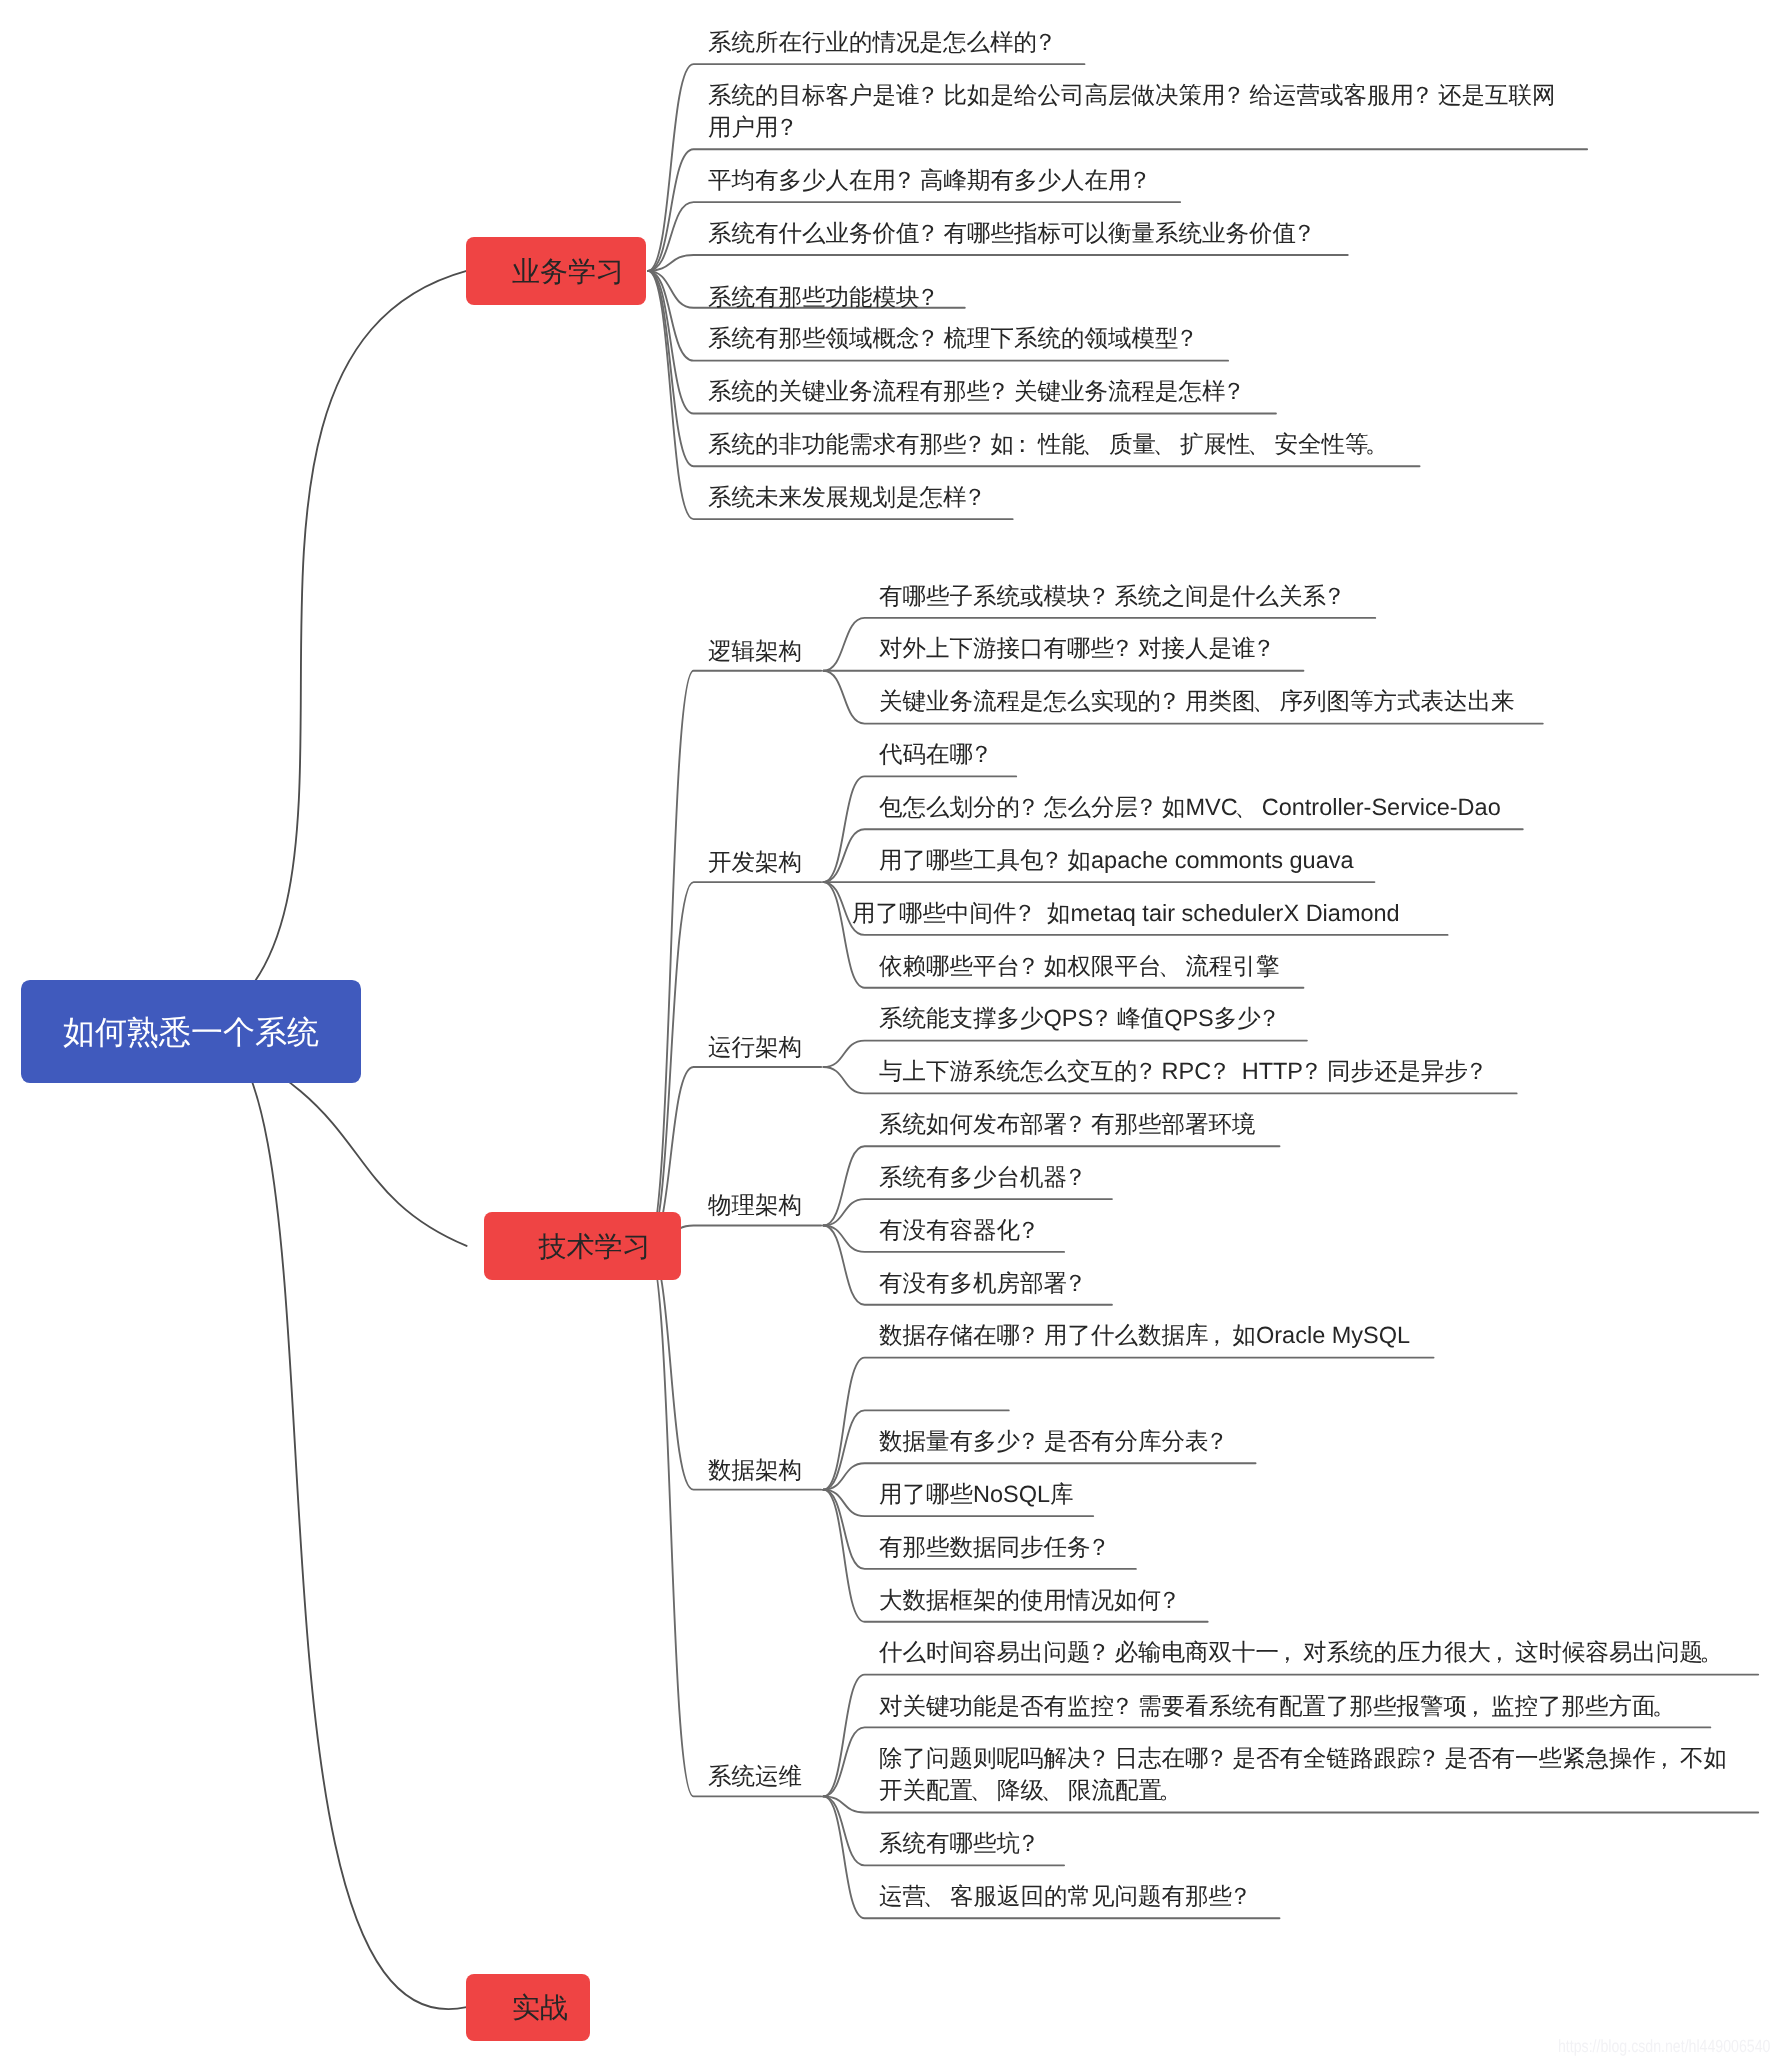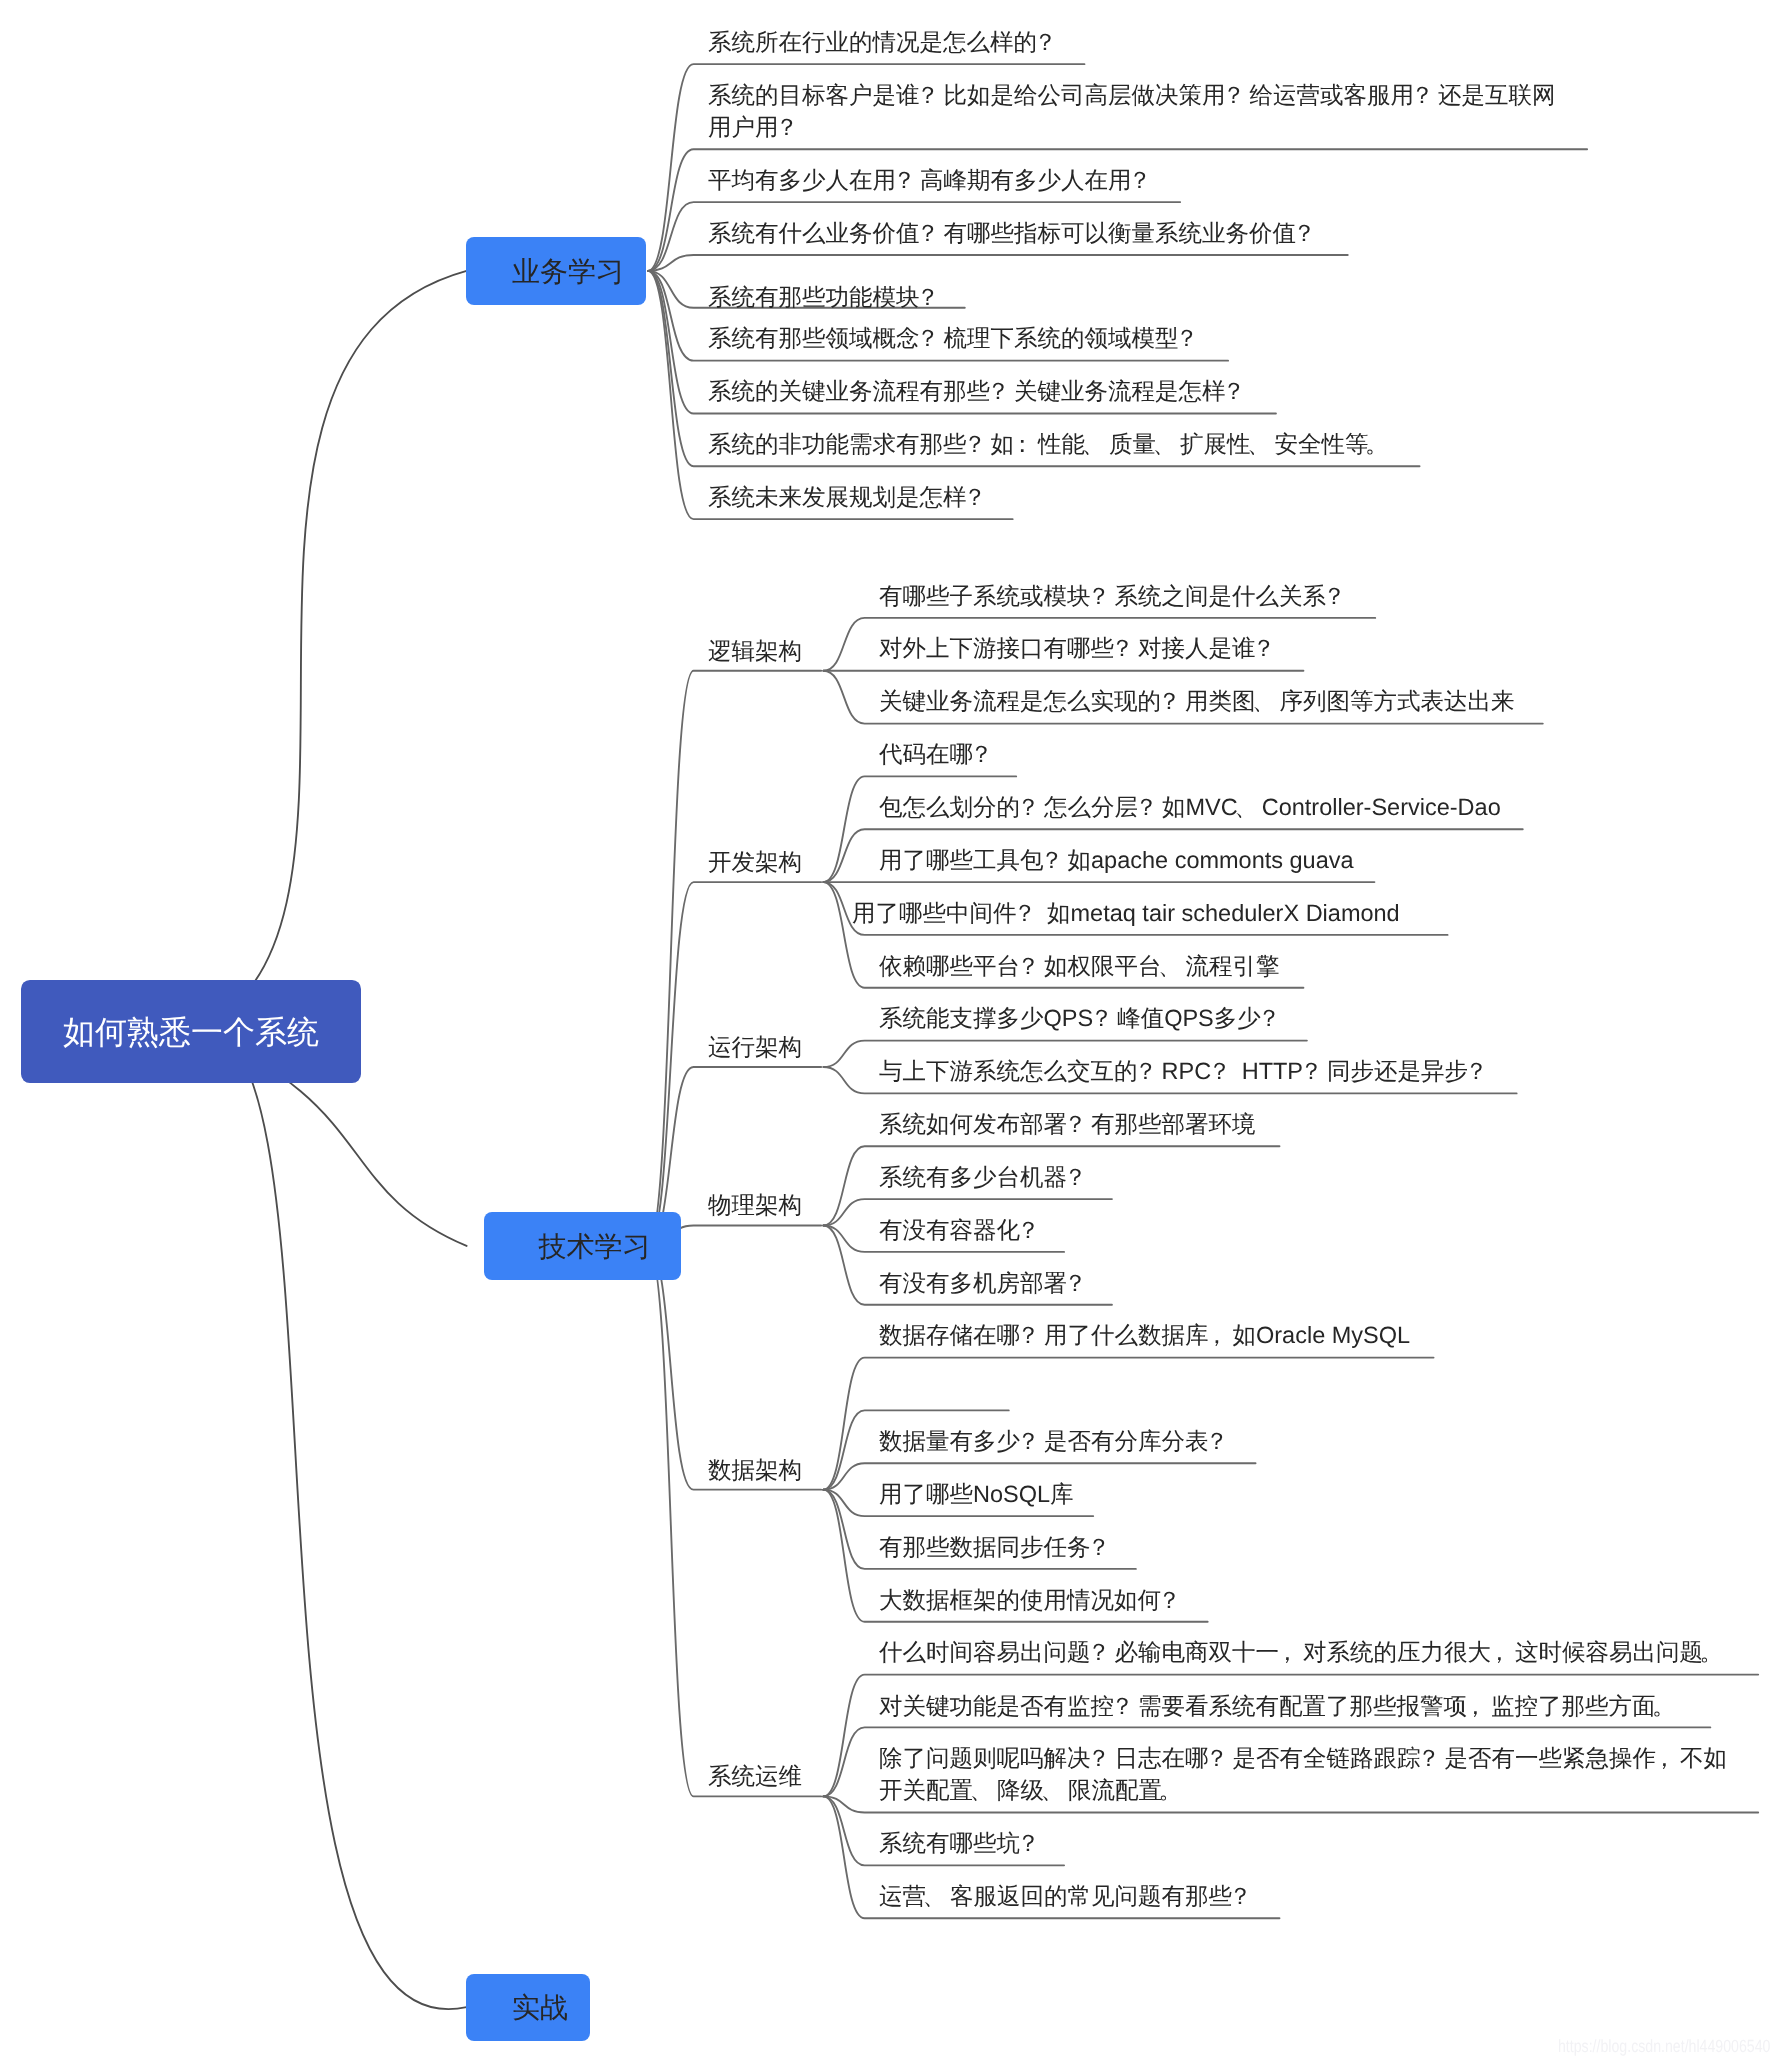--- a/index.html
+++ b/index.html
@@ -5,21 +5,21 @@
 <style>
 
 html,body{margin:0;padding:0;background:#ffffff;-webkit-font-smoothing:antialiased;text-rendering:geometricPrecision;}
 #canvas{position:relative;width:1778px;height:2062px;background:#ffffff;overflow:hidden;
   font-family:"Liberation Sans",sans-serif;}
 #links{position:absolute;left:0;top:0;width:1778px;height:2062px;}
 .node{position:absolute;box-sizing:border-box;border-radius:8px;display:flex;
   align-items:center;justify-content:center;white-space:nowrap;will-change:opacity;}
 #root-node{background:#405abd;color:#ffffff;font-size:32px;border-radius:8.9px;}
 .node span{will-change:opacity;display:block;position:relative;top:1.8px;}
-.branch-node{background:#3b82f6;color:#262626;font-size:28px;padding-left:24px;}
+.branch-node{background:#ef4444;color:#262626;font-size:28px;padding-left:24px;}
 .leaf{position:absolute;color:#262626;font-size:23.5px;line-height:32px;word-break:break-all;will-change:opacity;}
 .sub-label{position:absolute;color:#262626;font-size:23.5px;line-height:32px;white-space:pre;will-change:opacity;}
 .fwp{display:inline-block;width:24px;text-indent:-3.5px;overflow:visible;}
 #watermark{position:absolute;color:#f2f2f5;font-size:17.7px;white-space:nowrap;transform:scaleX(0.8);transform-origin:0 0;will-change:opacity;}
 
 </style>
 </head>
 <body>
 
 <div id="canvas">

